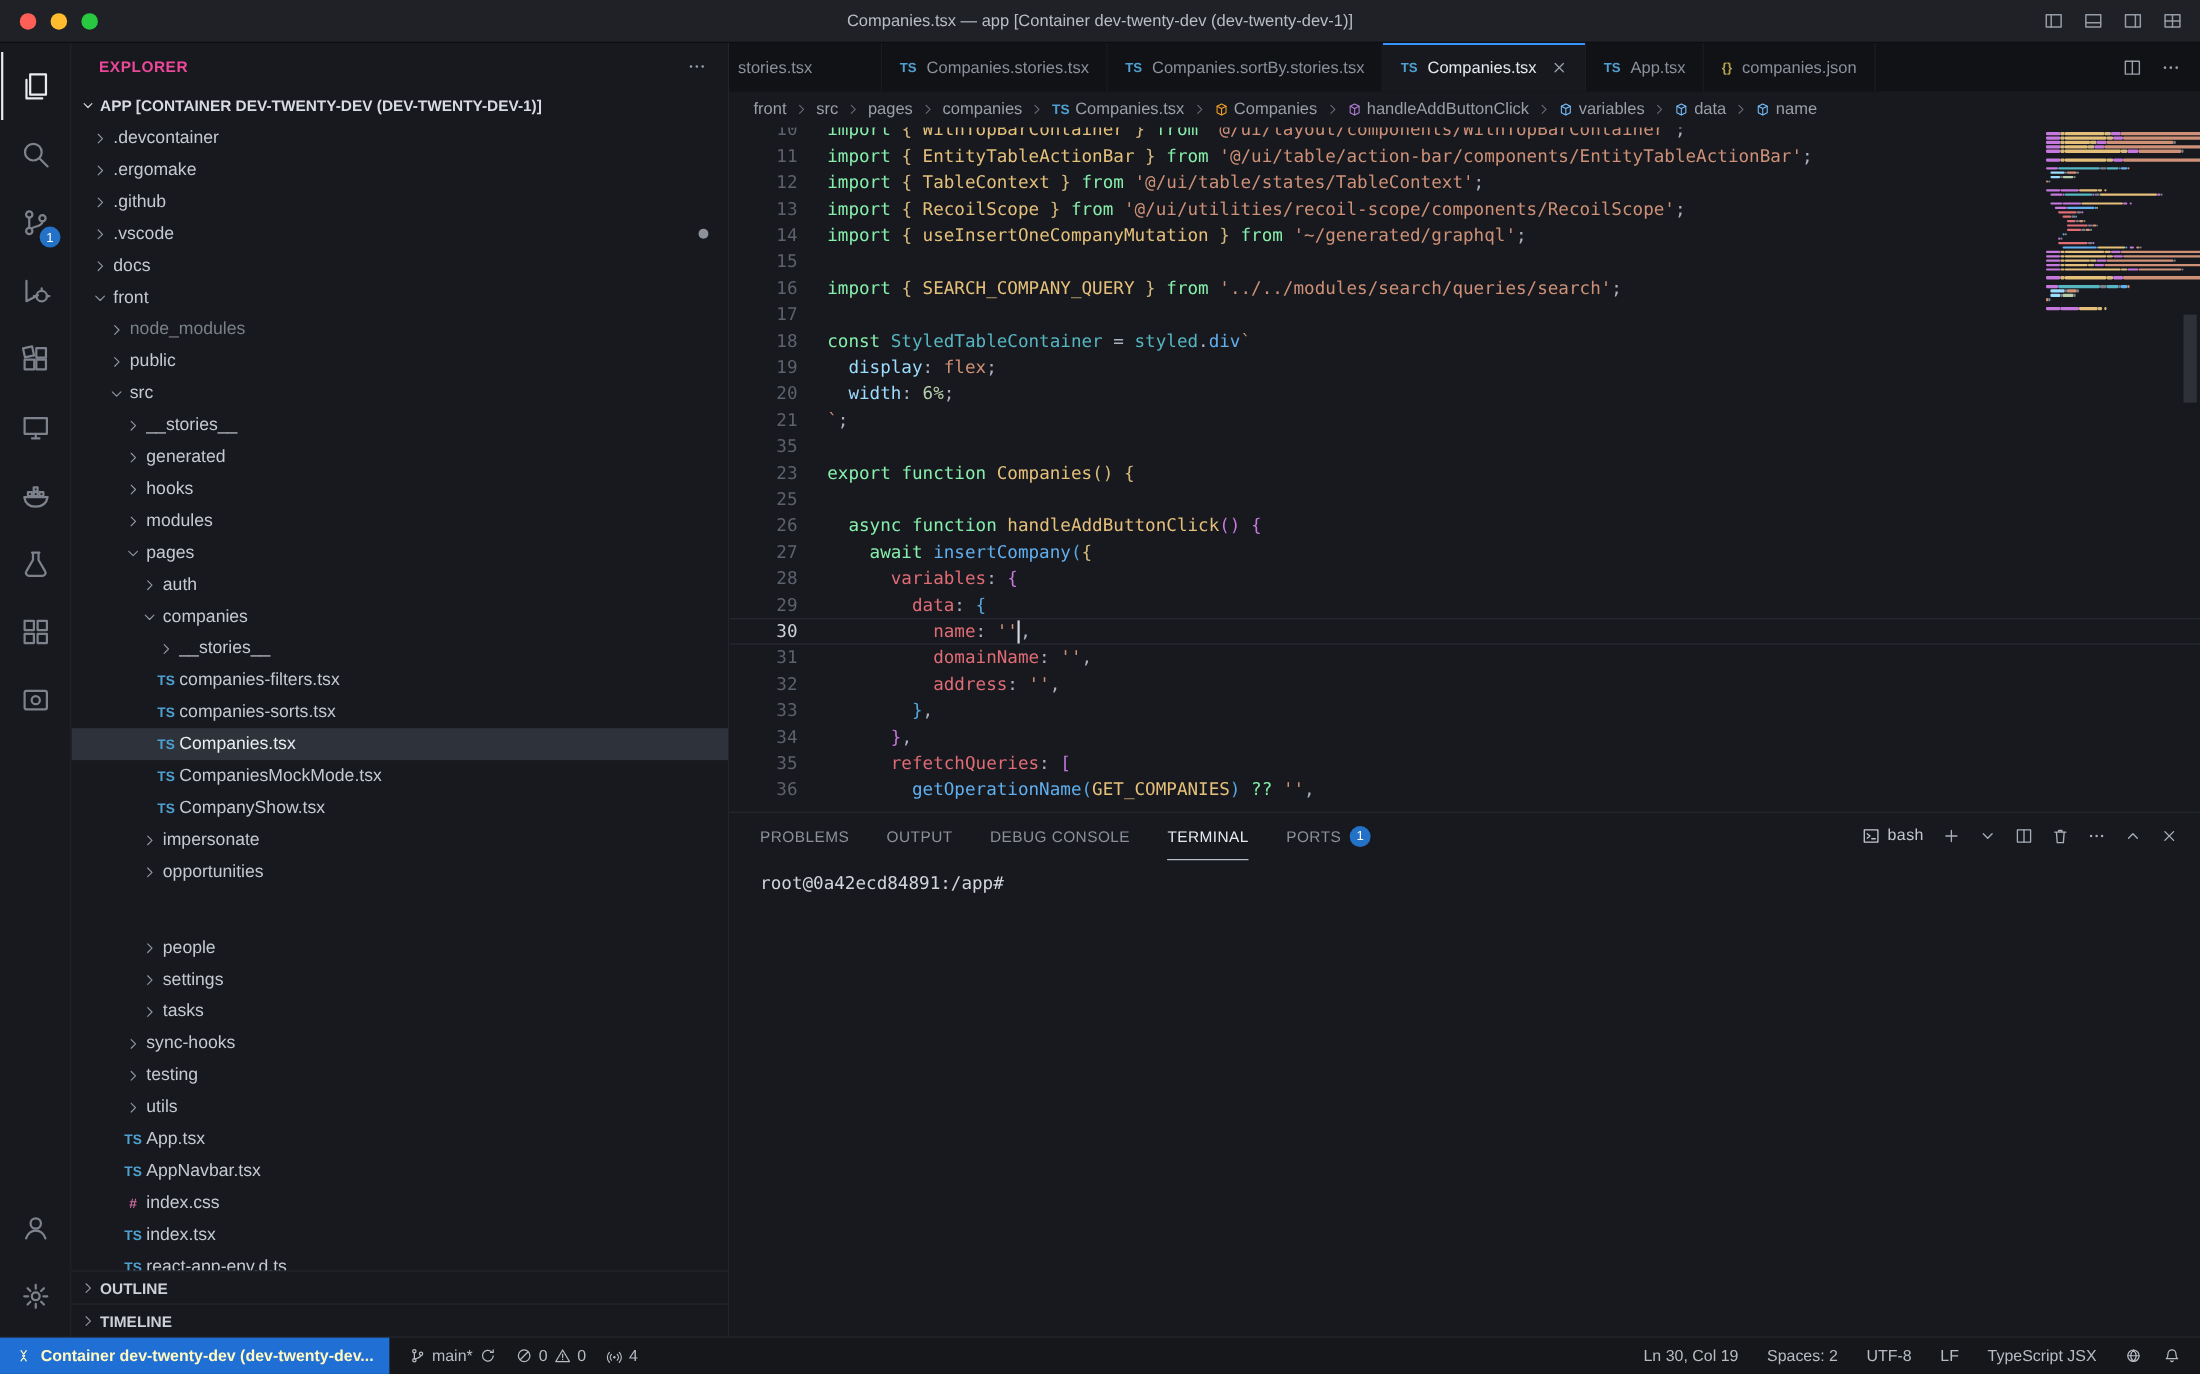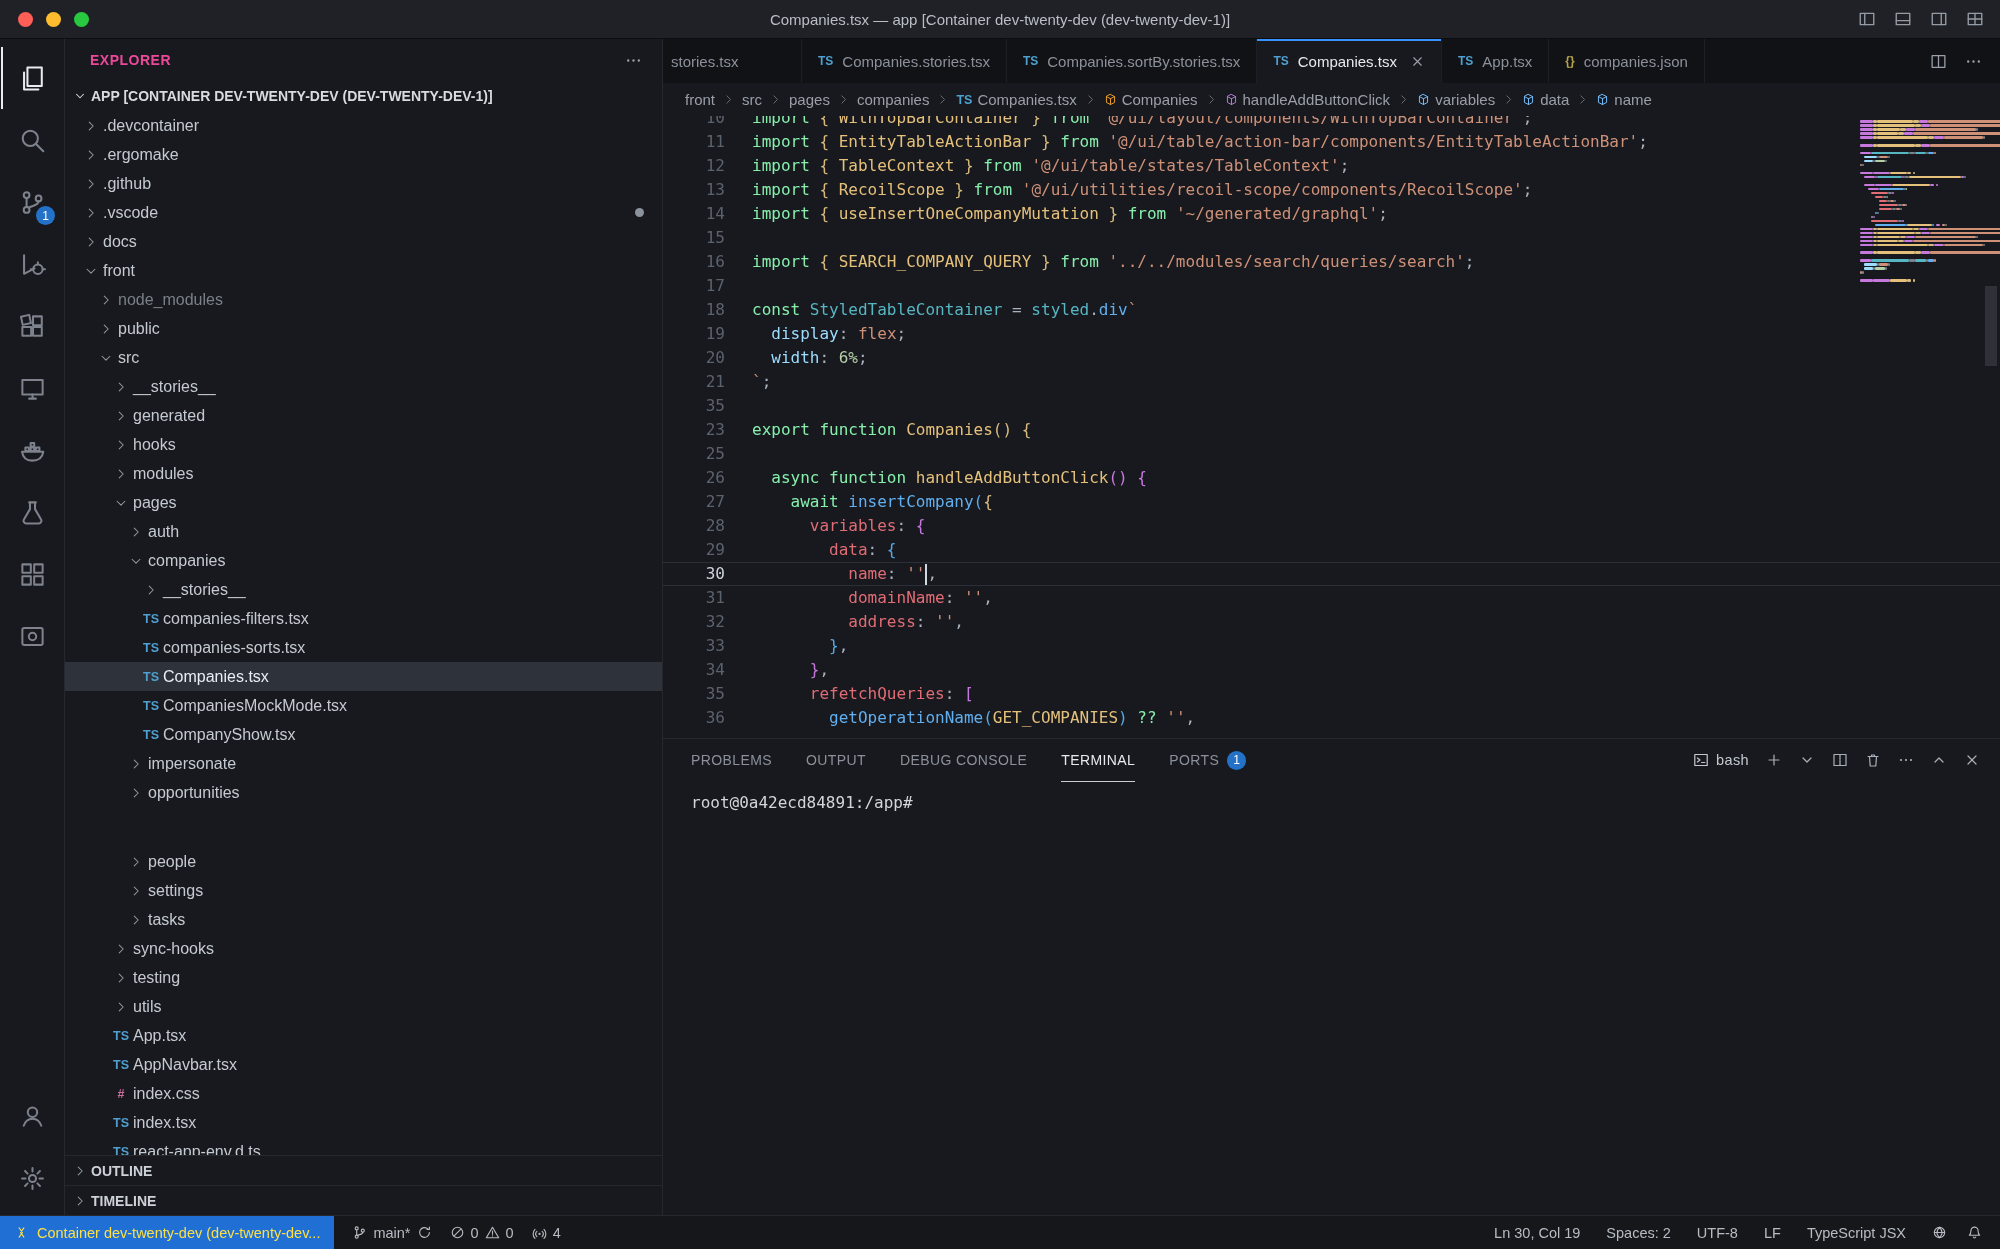--- a/index.html
+++ b/index.html
@@ -81,21 +81,21 @@
   .panel-header{height:42px;flex:none;display:flex;align-items:center;padding:0 20px 0 28px;font-size:14px;letter-spacing:.4px;color:#8b909a;}
   .ptab{height:42px;display:flex;align-items:center;gap:8px;margin-right:34px;}
   .ptab.active{color:#e6e9ee;border-bottom:1.5px solid #c9ced6;}
   .pbadge{background:#2472c8;color:#fff;border-radius:10px;min-width:19px;height:19px;font-size:12px;display:flex;align-items:center;justify-content:center;}
   .panel-actions{margin-left:auto;display:flex;align-items:center;gap:17px;color:#aab0b9;font-size:16px;}
   .bash-chip{display:flex;align-items:center;gap:7px;font-size:14.5px;color:#c3c8d0;}
   .terminal{flex:1;padding:12px 0 0 28px;font-family:"DejaVu Sans Mono",monospace;font-size:16px;color:#d2d6dc;}
 
   
   .statusbar{height:33px;flex:none;background:#15171b;border-top:1px solid #26282e;display:flex;align-items:center;font-size:14.5px;color:#b7bcc4;}
-  .sb-remote{height:100%;background:#1f6fd4;color:#fde047;display:flex;align-items:center;gap:8px;padding:0 14px;font-size:14.5px;}
+  .sb-remote{height:100%;background:#1f6fd4;color:#fef9c3;display:flex;align-items:center;gap:8px;padding:0 14px;font-size:14.5px;font-weight:bold;}
   .sb-item{display:flex;align-items:center;gap:6px;margin-left:18px;}
   .sb-item .ic{font-size:15px}
   .sb-right{margin-left:auto;display:flex;align-items:center;gap:26px;padding-right:18px;}
   .sb-right .sb-item{margin-left:0;}
 </style>
 </head>
 <body>
 
 <div class="app">
 

